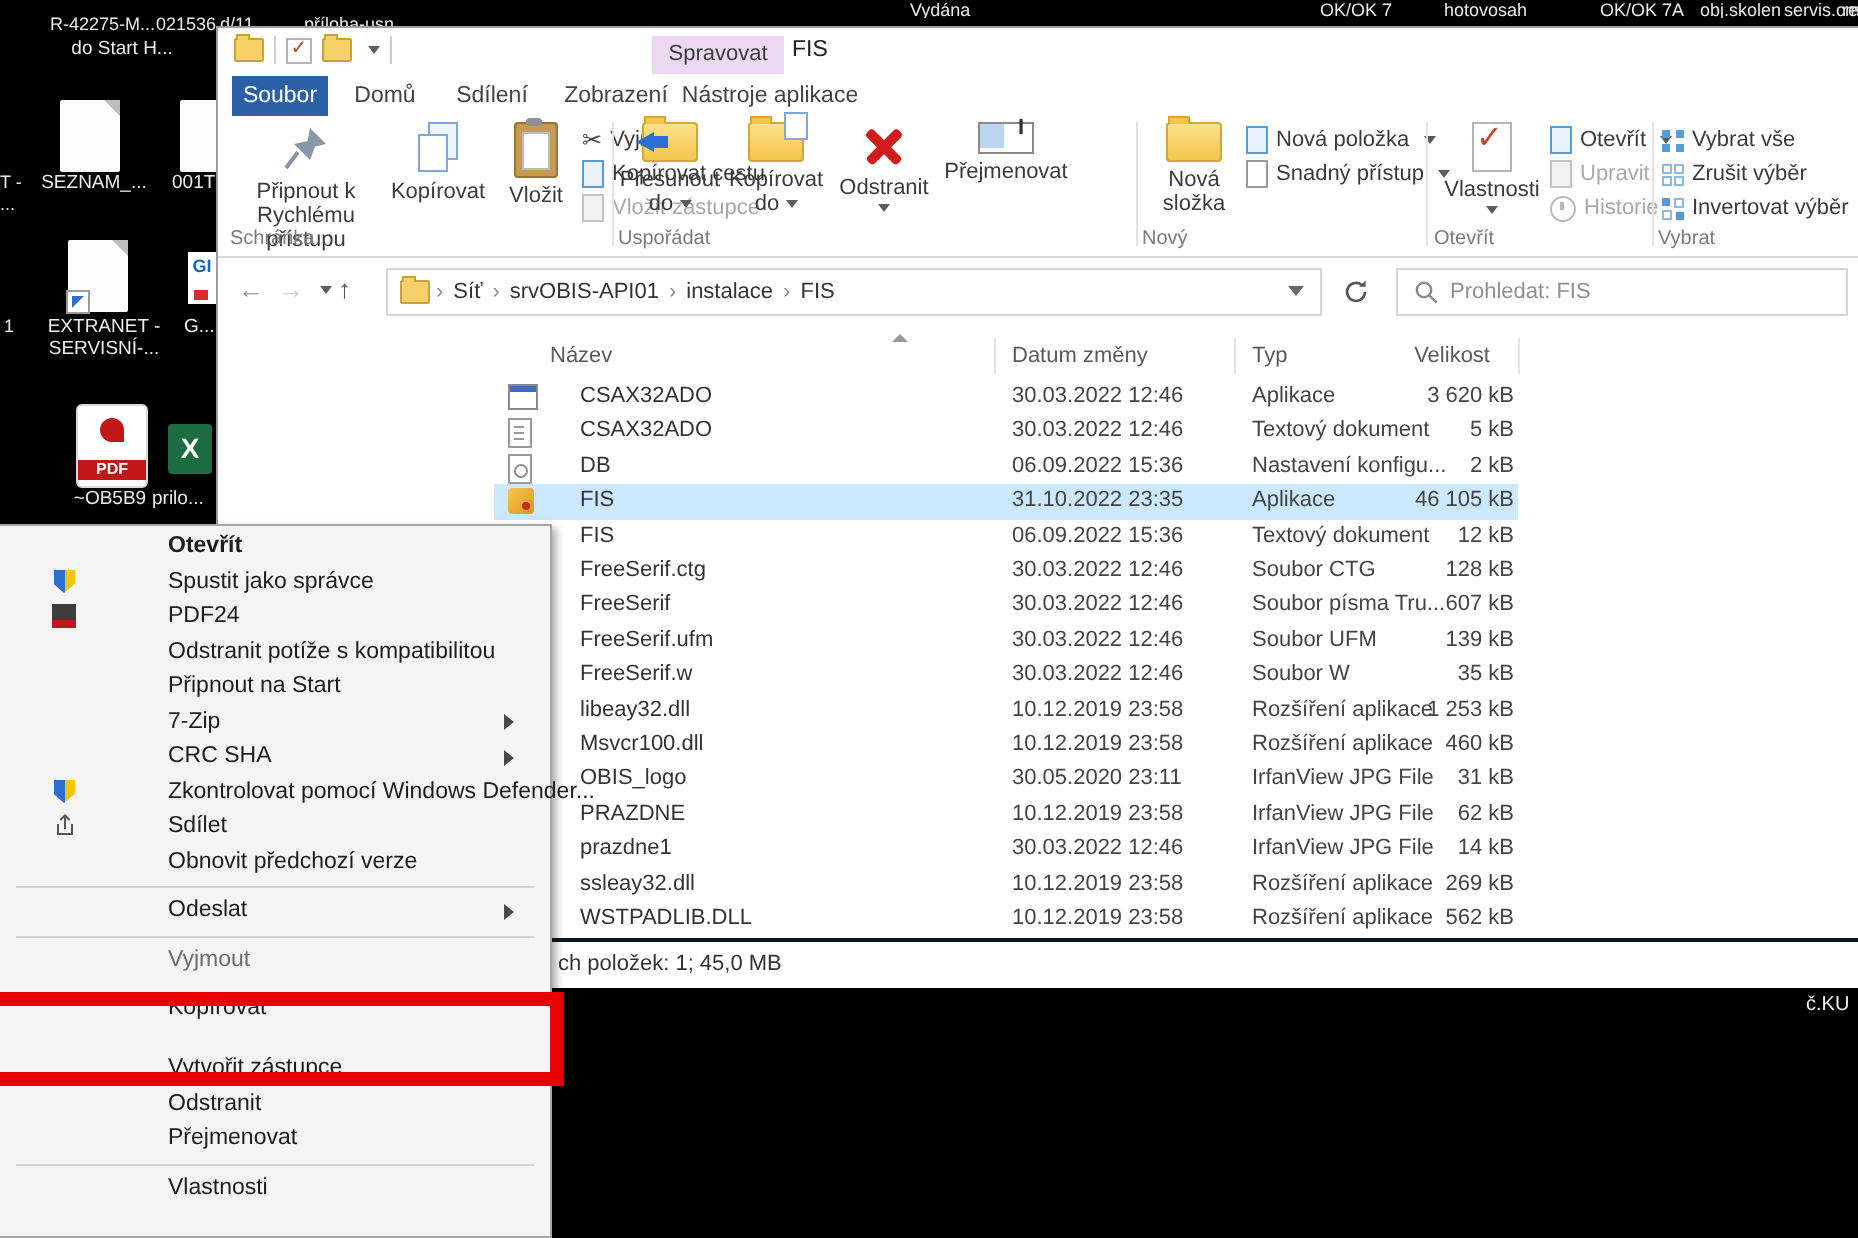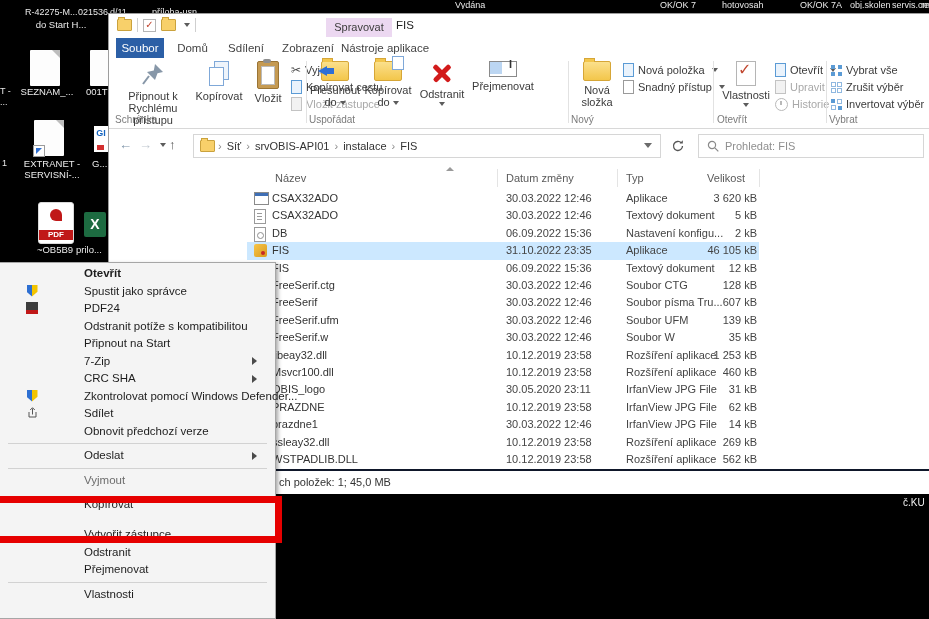--- a/index.html
+++ b/index.html
@@ -119,21 +119,21 @@
   .listarea{position:absolute;left:0;top:150px;right:0;height:305px;background:#fff;}
   .lhead{position:absolute;left:0;top:0;right:0;height:26px;}
   .h{position:absolute;top:8px;font-size:11px;color:#5a5a5a;white-space:nowrap;}
   .hsort{position:absolute;left:337px;top:3px;width:0;height:0;border-left:4px solid transparent;
          border-right:4px solid transparent;border-bottom:4px solid #9a9a9a;}
   .hsep{position:absolute;top:5px;width:1px;height:18px;background:#e4e4e4;}
   .frow{position:absolute;left:138px;width:512px;height:17.4px;font-size:11px;color:#333;}
   .frow.sel{background:#cce8ff;}
   .frow span{position:absolute;top:2px;white-space:nowrap;}
   .ficon{left:7px;top:2px;}
-  .fname{left:25px;text-align:center;} .fdate{left:259px;color:#444;} .ftype{left:379px;color:#444;}
+  .fname{left:43px;text-align:center;} .fdate{left:259px;color:#444;} .ftype{left:379px;color:#444;}
   .fsize{left:380px;width:130px;text-align:right;color:#444;}
   .fi-app{display:inline-block;width:13px;height:11px;border:1px solid #8a8a8a;background:#fff;position:relative;}
   .fi-app::before{content:"";position:absolute;left:0;top:0;right:0;height:3px;background:#3f6fb5;}
   .fi-text,.fi-dll,.fi-img,.fi-font,.fi-config{display:inline-block;width:10px;height:13px;background:#fff;
         border:1px solid #9a9a9a;position:relative;}
   .fi-text::before{content:"";position:absolute;left:2px;top:3px;width:5px;height:1px;background:#9a9a9a;
         box-shadow:0 3px 0 #9a9a9a,0 6px 0 #9a9a9a;}
   .fi-config::after{content:"";position:absolute;left:2px;top:4px;width:5px;height:5px;border:1.5px solid #8f8f8f;border-radius:50%;}
   .fi-fis{display:inline-block;width:13px;height:13px;background:linear-gradient(135deg,#f7c548,#d99a1f);
         border-radius:2px;position:relative;}

